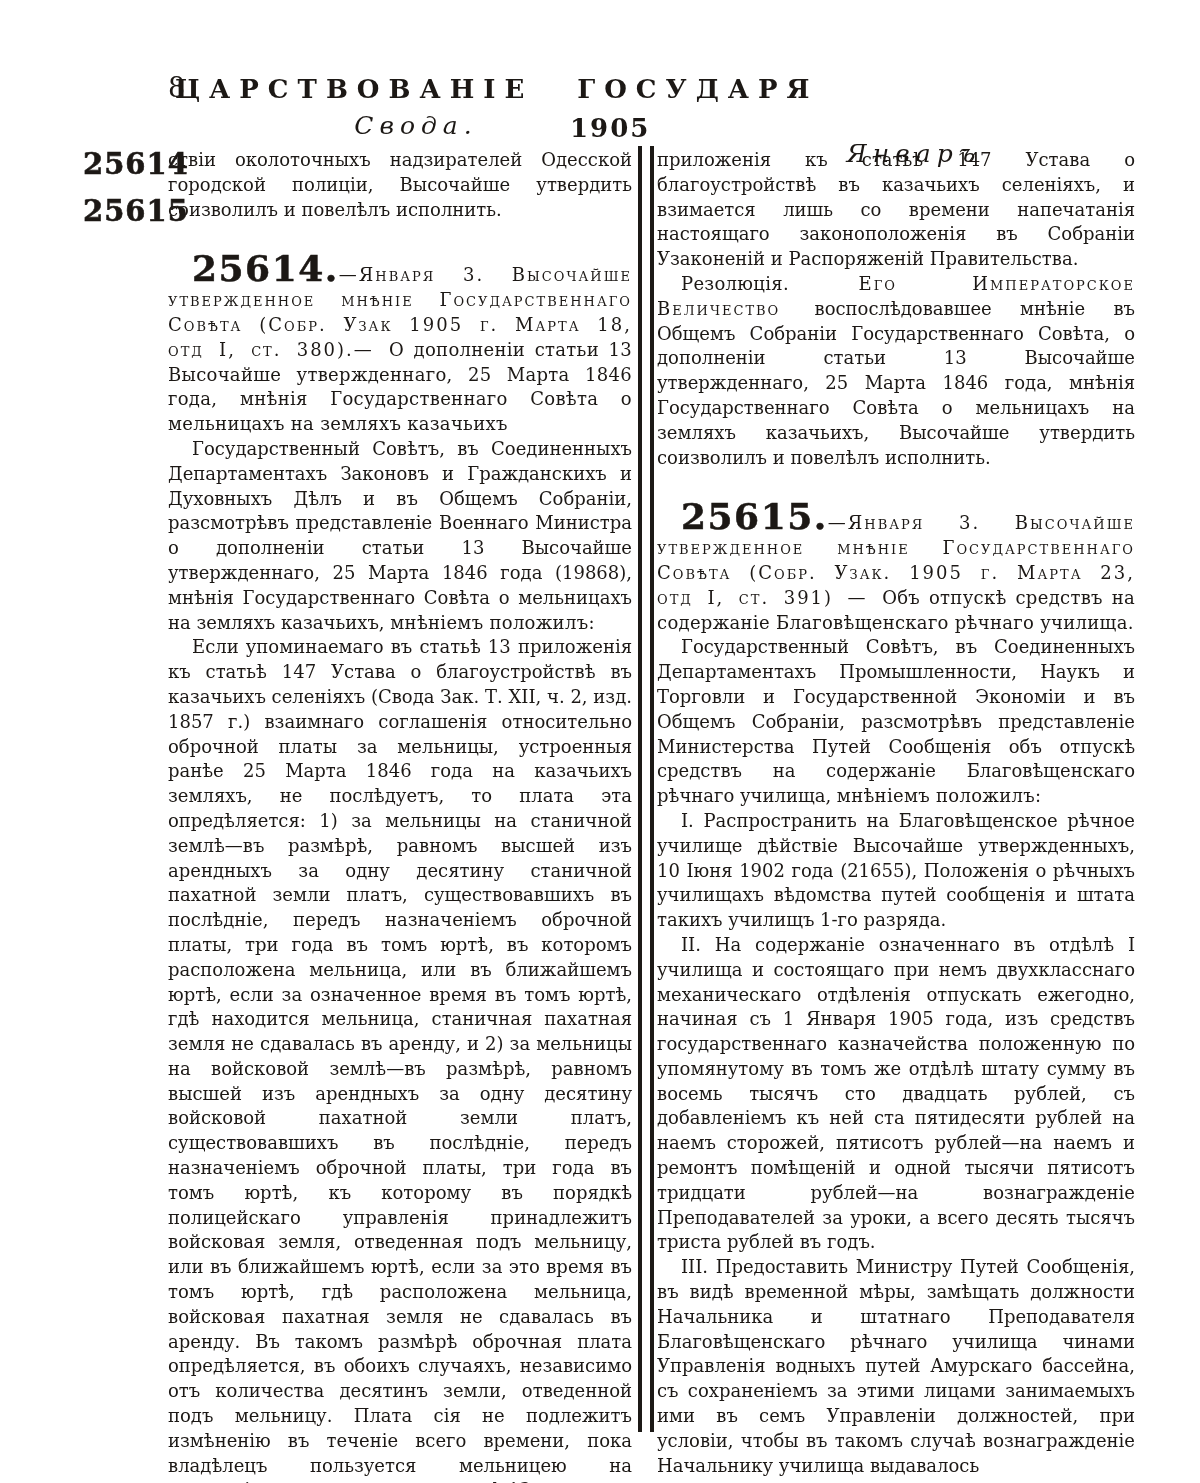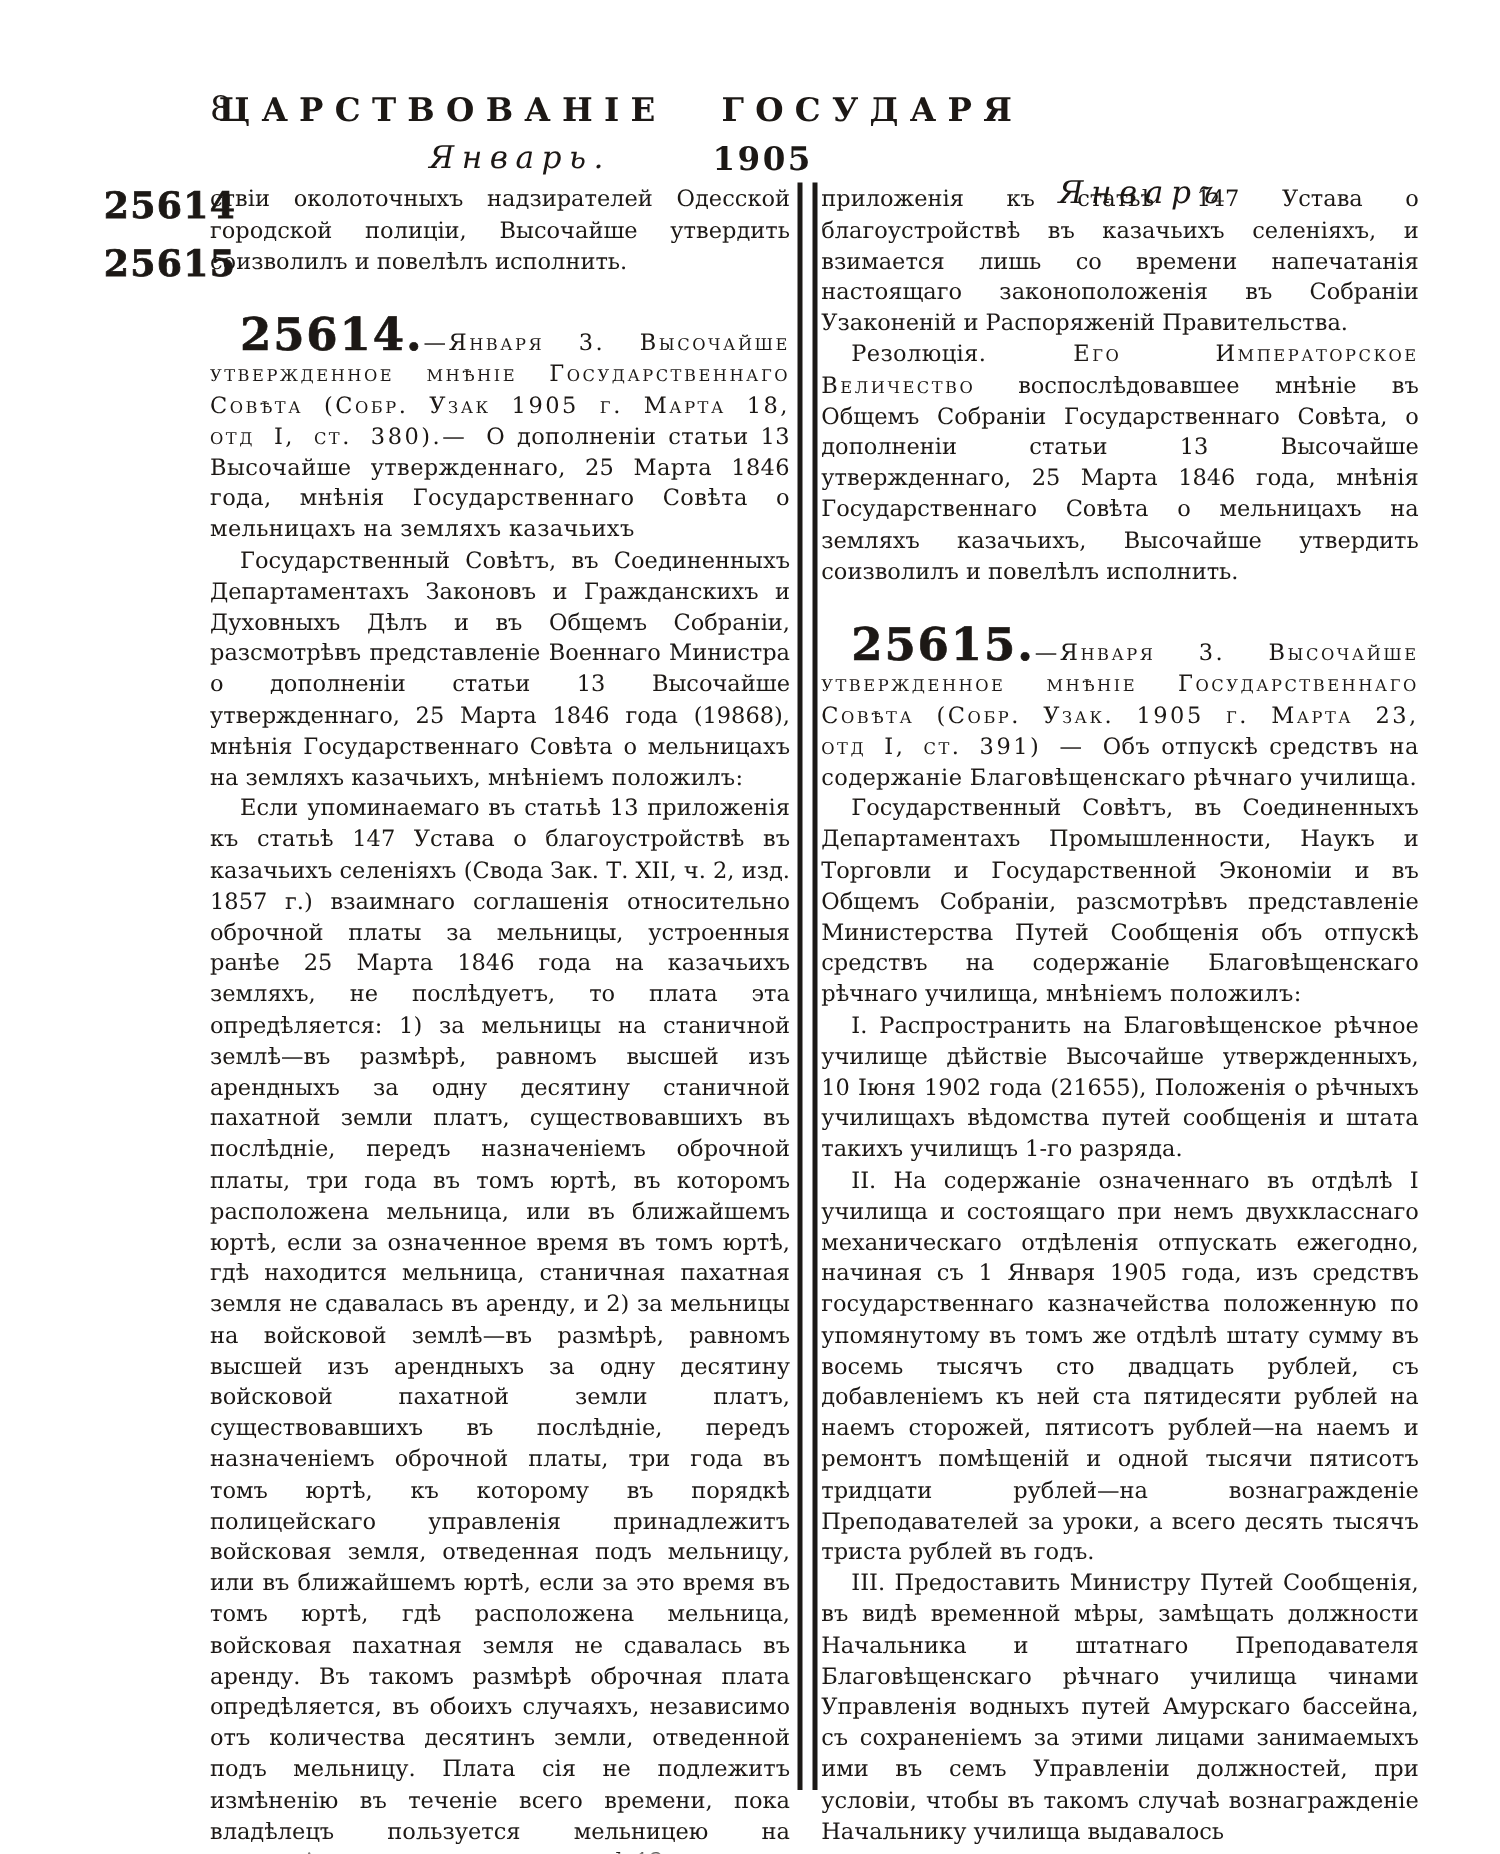--- a/index.html
+++ b/index.html
@@ -68,21 +68,21 @@
   }
 </style>
 </head>
 <body>
 
 <div class="page" style="background: rgb(255, 255, 255); color: rgb(28, 24, 21);">
 
   <div class="pagenum">8</div>
   <div class="main-title">ЦАРСТВОВАНІЕ ГОСУДАРЯ</div>
 
-  <div class="month month-left">Январь.</div>
+  <div class="month month-left">Свода.</div>
   <div class="year">1905</div>
   <div class="month month-right">Январъ</div>
 
   <div class="margin-num first">25614</div>
   <div class="margin-num second">25615</div>
 
   <div class="divider"></div>
 
   <div class="col col-left">
       <p class="para"><span>ствіи околоточныхъ надзирателей Одесской городской полиціи, Высочайше утвердить соизволилъ и повелѣлъ исполнить.</span></p>

